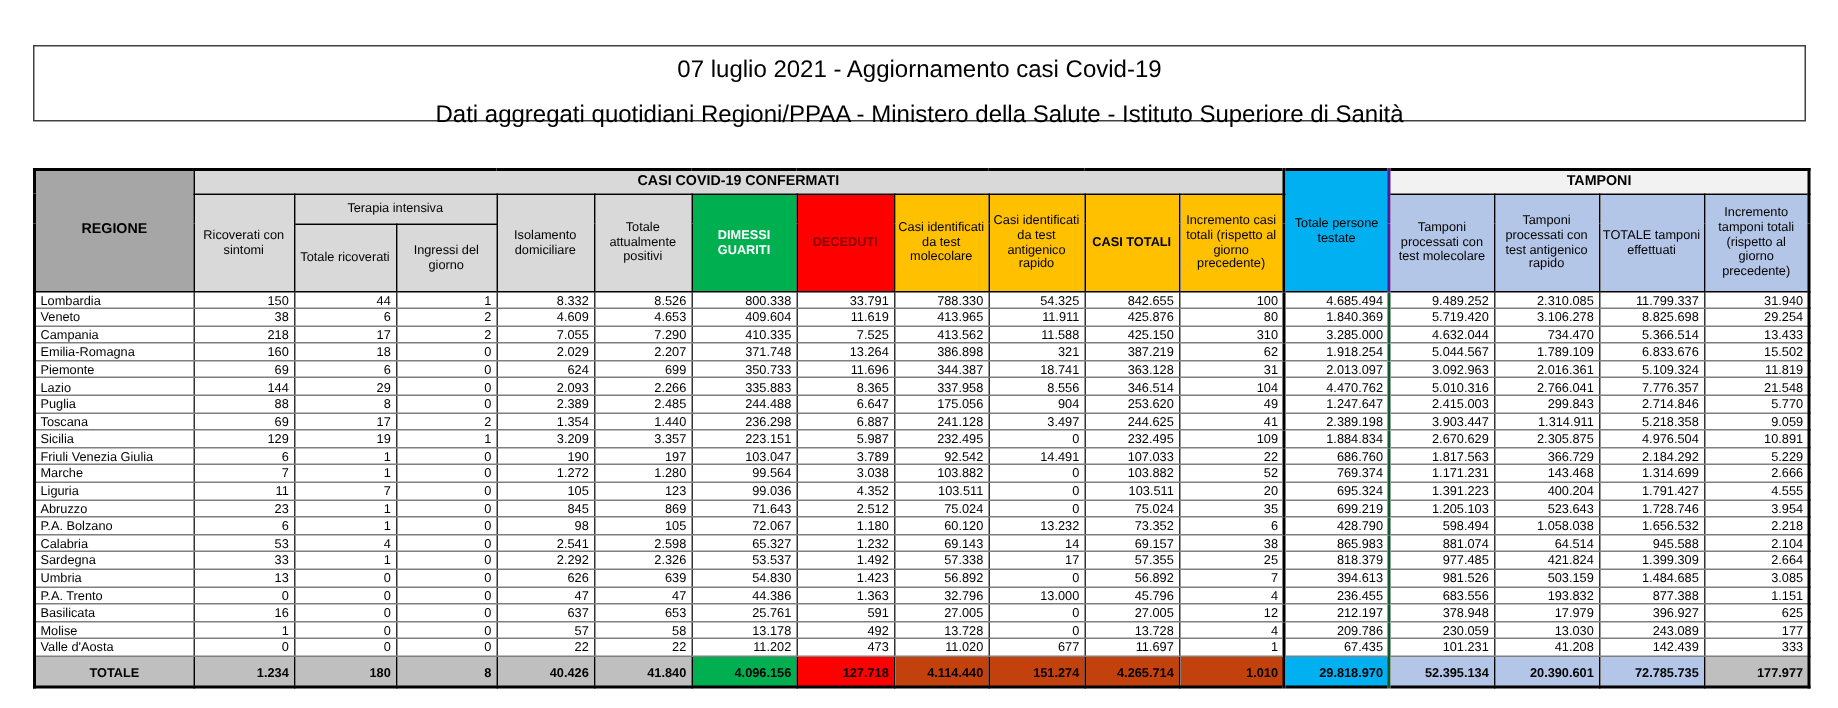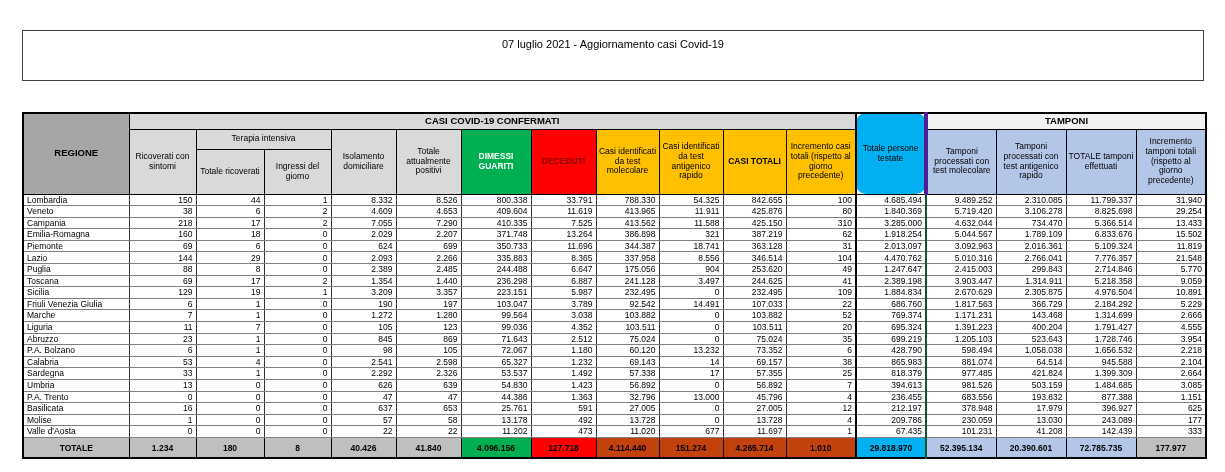--- a/index.html
+++ b/index.html
@@ -6,21 +6,21 @@
   html,body { margin:0; padding:0; }
   body {
     width:1225px; height:472px; position:relative;
     background:#ffffff; color:#000;
     font-family:"Liberation Sans", sans-serif;
   }
   .title-box {
     position:absolute; left:22px; top:30px; width:1182px; height:51px;
     border:1px solid #404040; background:#fff; text-align:center;
   }
-  .title-line { font-size:11px; }
+  .title-line { font-size:16px; }
   .title-line.l1 { margin-top:7px; }
   .title-line.l2 { margin-top:12px; }
 
   table.covid {
     position:absolute; left:22px; top:112px; width:1183px;
     border-collapse:collapse; table-layout:fixed;
     border:2px solid #000;
   }
   th, td { border:1px solid #333; overflow:hidden; }
   thead th {
@@ -31,51 +31,52 @@
   thead tr.band-row { height:16px; }
   thead tr.mid-row  { height:20px; }
   thead tr.low-row  { height:45px; }
   th.band   { font-weight:bold; font-size:9.5px; }
   th.corner { background:#a6a6a6; font-weight:bold; font-size:9.5px; }
   th.band-tamponi { background:#f2f2f2; }
   th.green  { background:#00b050; color:#ffffff; font-weight:bold; }
   th.red    { background:#ff0000; color:#8b0000; font-weight:bold; }
   th.yellow { background:#ffc000; }
   th.yellow.bold { font-weight:bold; }
-  th.cyan   { background:#00b0f0; border-left:2px solid #000; border-right:4px solid #4c1d95;border-radius:10px; }
+  th.cyan   { background:#00b0f0; border-left:2px solid #000; border-right:2px solid #4c1d95; }
   th.peri   { background:#b4c6e7; }
 
   tbody td {
     font-size:8.5px; height:11.6px; line-height:1;
     padding:0 3px; background:#fff;
     border-top:1px solid #7f7f7f; border-bottom:1px solid #7f7f7f;
     white-space:nowrap;
   }
   tbody td.region { text-align:left; }
   tbody td.num    { text-align:right; }
   tbody td:nth-child(13), tfoot td:nth-child(13) {
     border-left:2px solid #000; border-right:2px solid #14532d;
   }
   tfoot td {
     font-weight:bold; font-size:8.5px; height:21px;
-    padding:0 3px; text-align:center; border-color:#000; white-space:nowrap;
+    padding:0 3px; text-align:right; border-color:#000; white-space:nowrap;
   }
   tfoot td.label { text-align:center; }
   td.bg-gray   { background:#bfbfbf; }
   td.bg-green  { background:#00b050; }
   td.bg-red    { background:#ff0000; }
   td.bg-yellow { background:#c2410c; }
   td.bg-cyan   { background:#00b0f0; }
   td.bg-peri   { background:#b4c6e7; }
 </style>
 </head>
 <body>
 
 <div class="title-box">
   <div class="title-line l1">07 luglio 2021 - Aggiornamento casi Covid-19</div>
+  <div class="title-line l2">Dati aggregati quotidiani Regioni/PPAA - Ministero della Salute - Istituto Superiore di Sanità</div>
 </div>
 
 <table class="covid">
   <colgroup>
     <col style="width:106px">
       <col style="width:67px">
       <col style="width:68px">
       <col style="width:67px">
     <col style="width:65px">
       <col style="width:65px">

